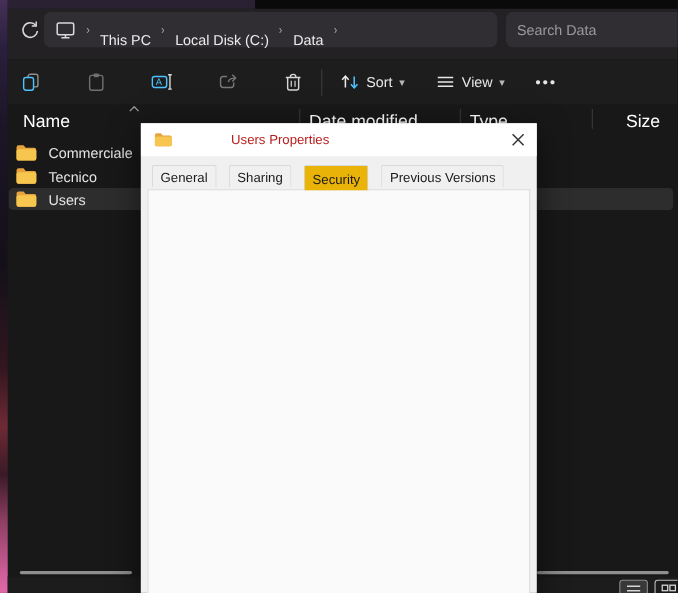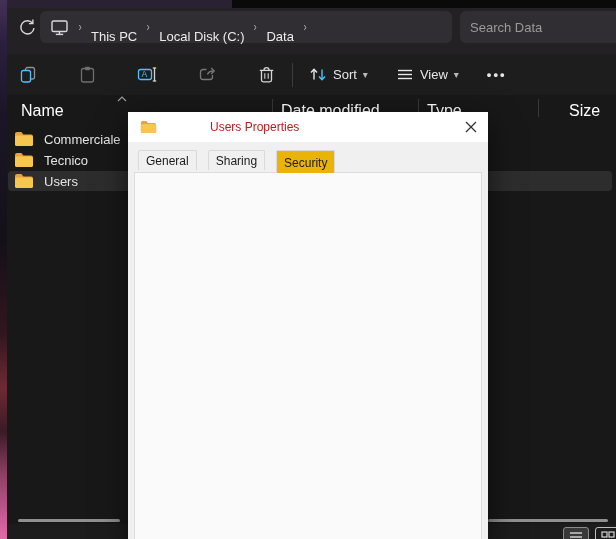--- a/index.html
+++ b/index.html
@@ -259,20 +259,21 @@
           <line x1="1" y1="1" x2="11" y2="11" stroke="#333" stroke-width="1.3"></line>
           <line x1="11" y1="1" x2="1" y2="11" stroke="#333" stroke-width="1.3"></line>
         </svg>
       </div>
     </div>
 
     <div id="tab-strip">
       <div class="tab">General</div>
       <div class="tab">Sharing</div>
       <div class="tab active">Security</div>
+      <div class="tab">Previous Versions</div>
     </div>
     <div id="tab-pane"></div>
 
     <span class="dlg-label" style="left:20px;top:70px">Object name:</span>
     <span class="dlg-label" style="left:94px;top:70px">C:\Data\Users</span>
 
     <span class="dlg-label" style="left:20px;top:100px">Group or user names:</span>
 
     <div class="listbox" id="group-list">
       <div class="group-row selected">

